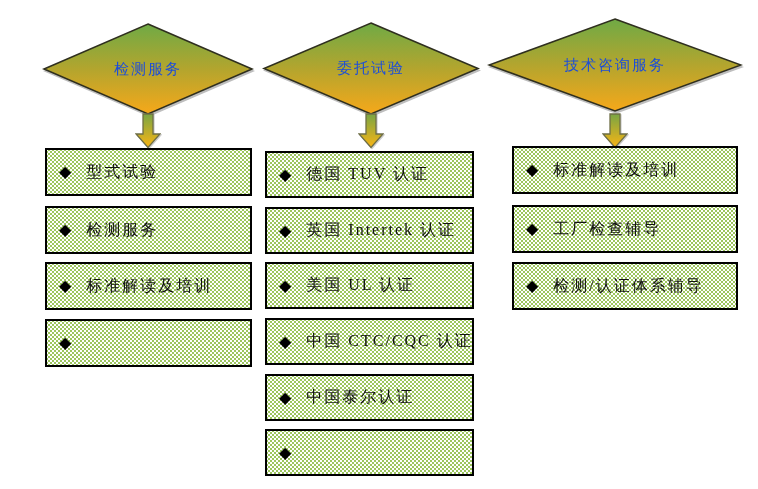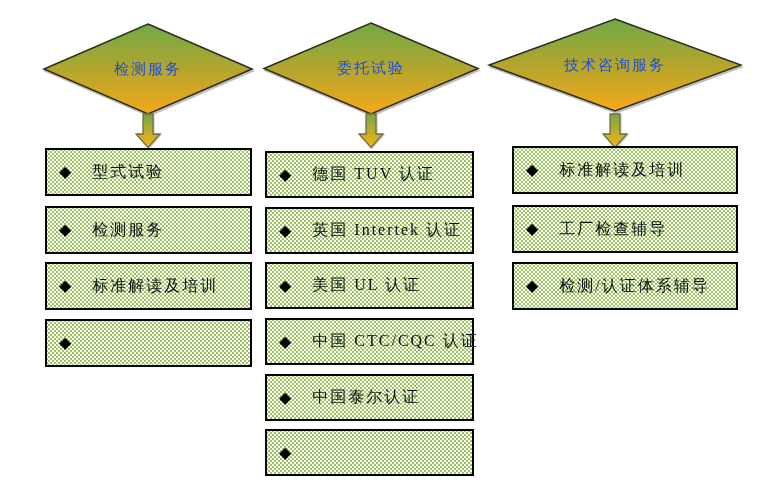--- a/index.html
+++ b/index.html
@@ -63,21 +63,20 @@
     color: #000000;
     margin-right: 15px;
     line-height: 1;
     flex: 0 0 auto;
   }
   .item-label {
     font-size: 16px;
     color: #111111;
     letter-spacing: 2px;
     white-space: nowrap;
-    padding-left: 6px;
   }
 </style>
 </head>
 <body>
 
 <div class="canvas">
 
   <svg width="0" height="0" style="position:absolute" aria-hidden="true">
     <defs>
       <linearGradient id="gradDiamond" x1="0" y1="0" x2="0" y2="1">

